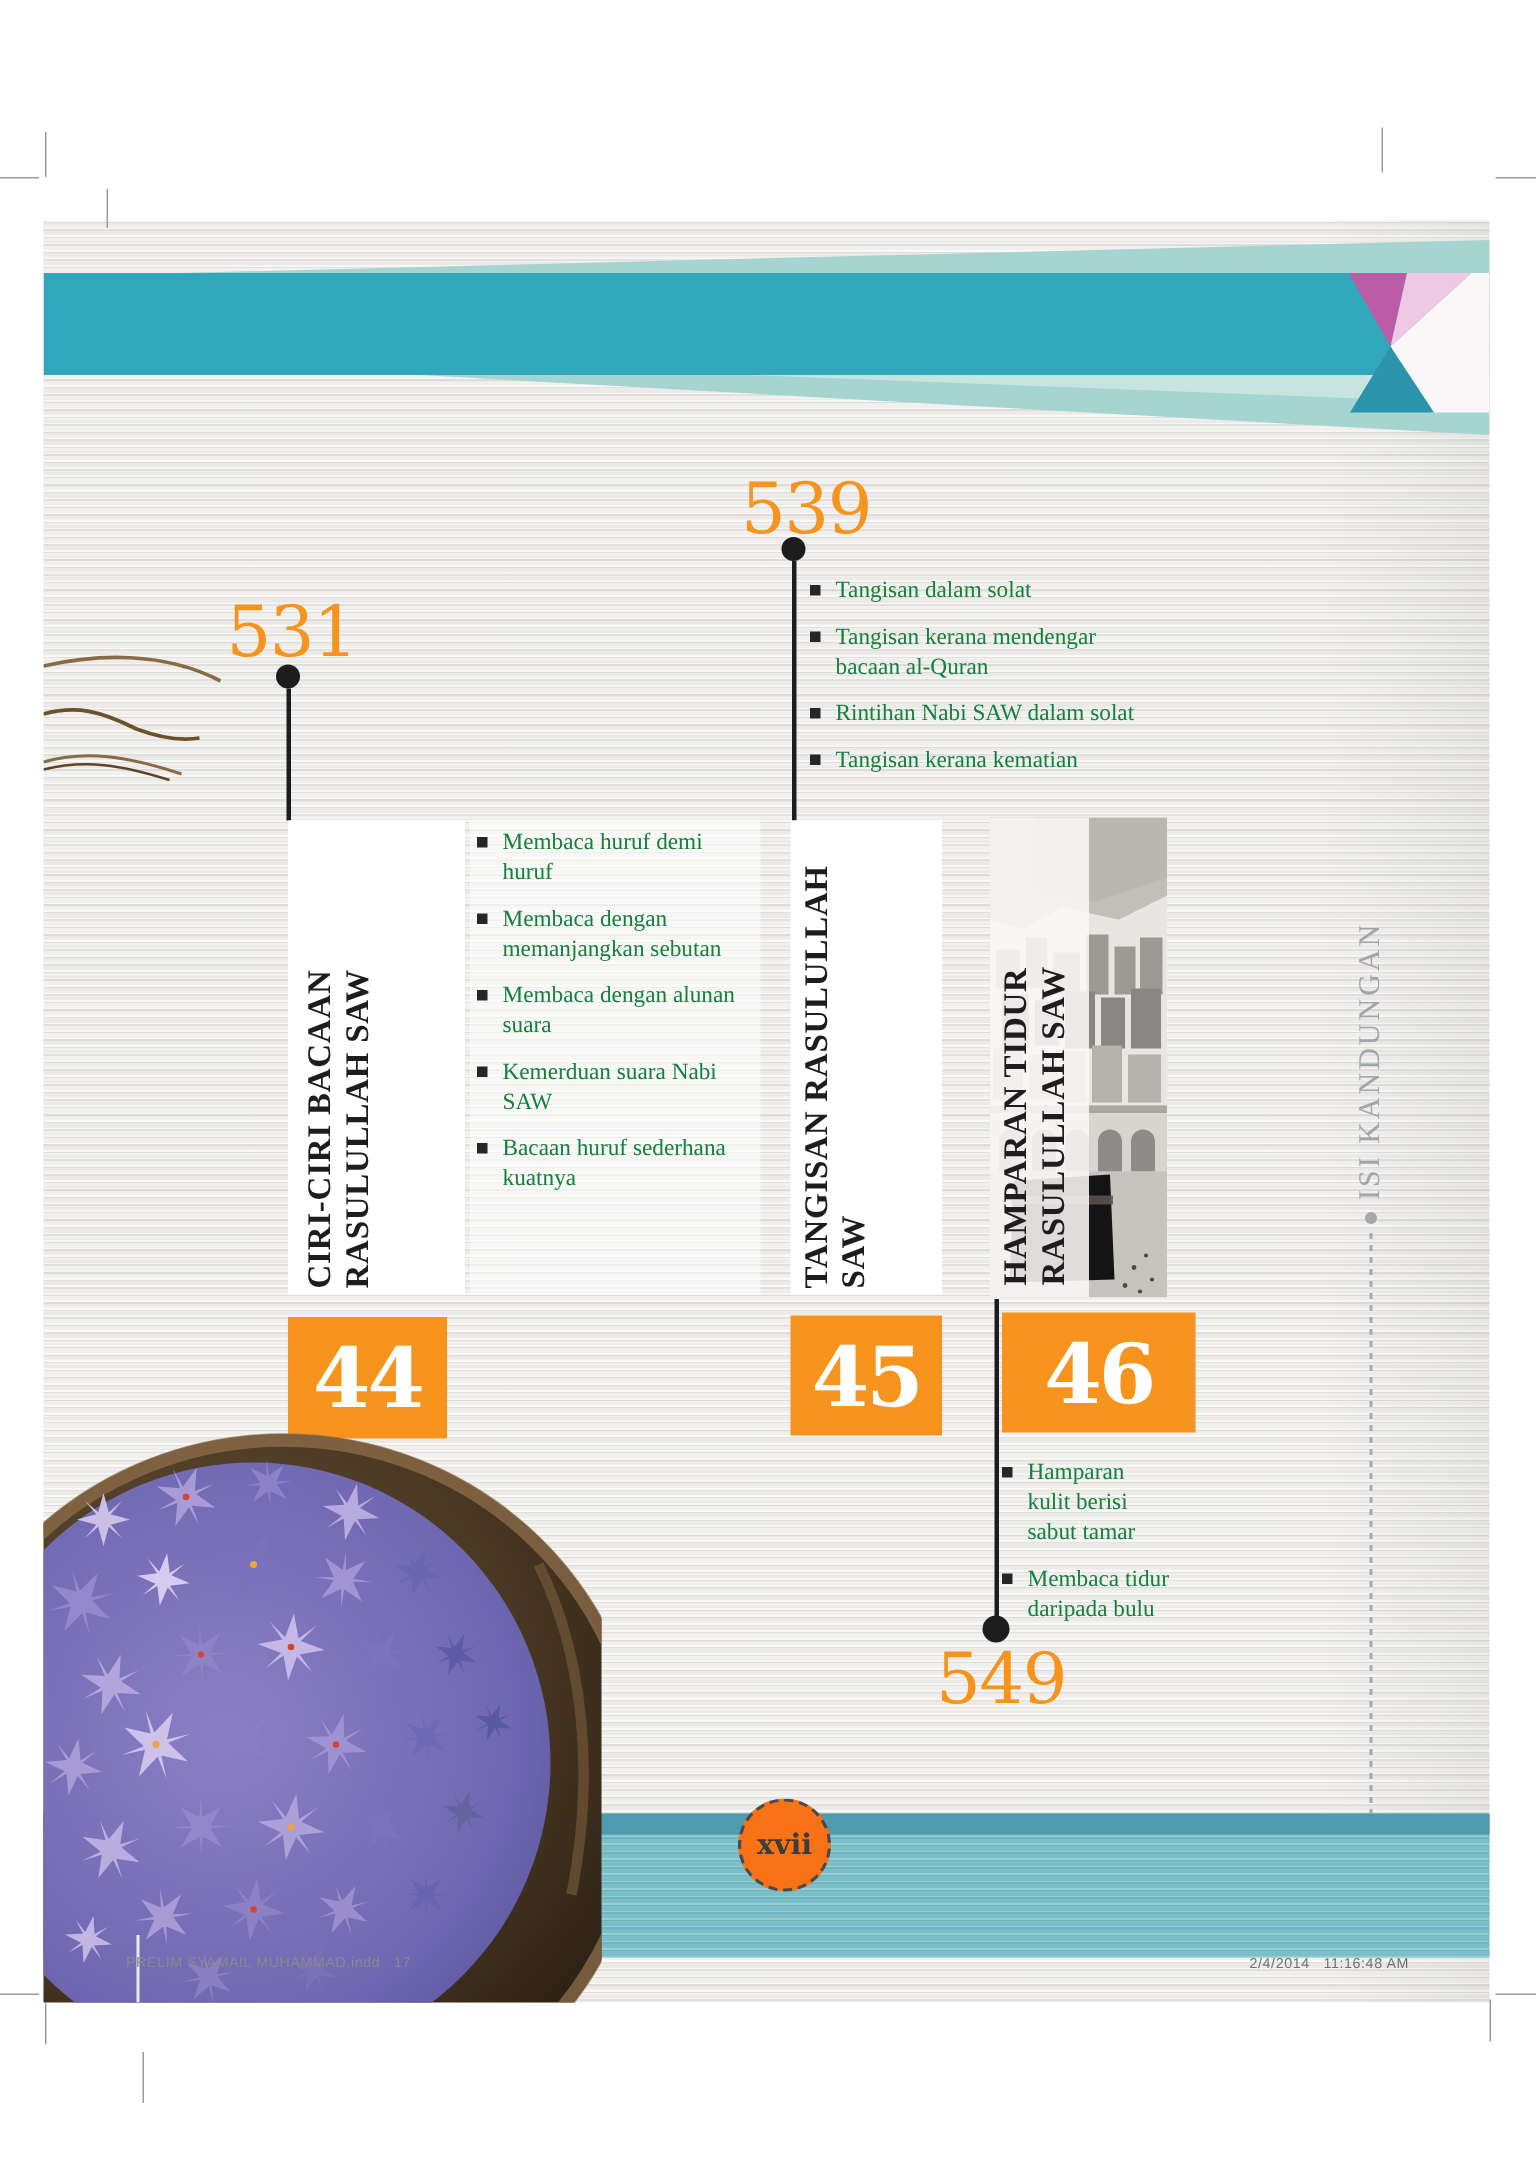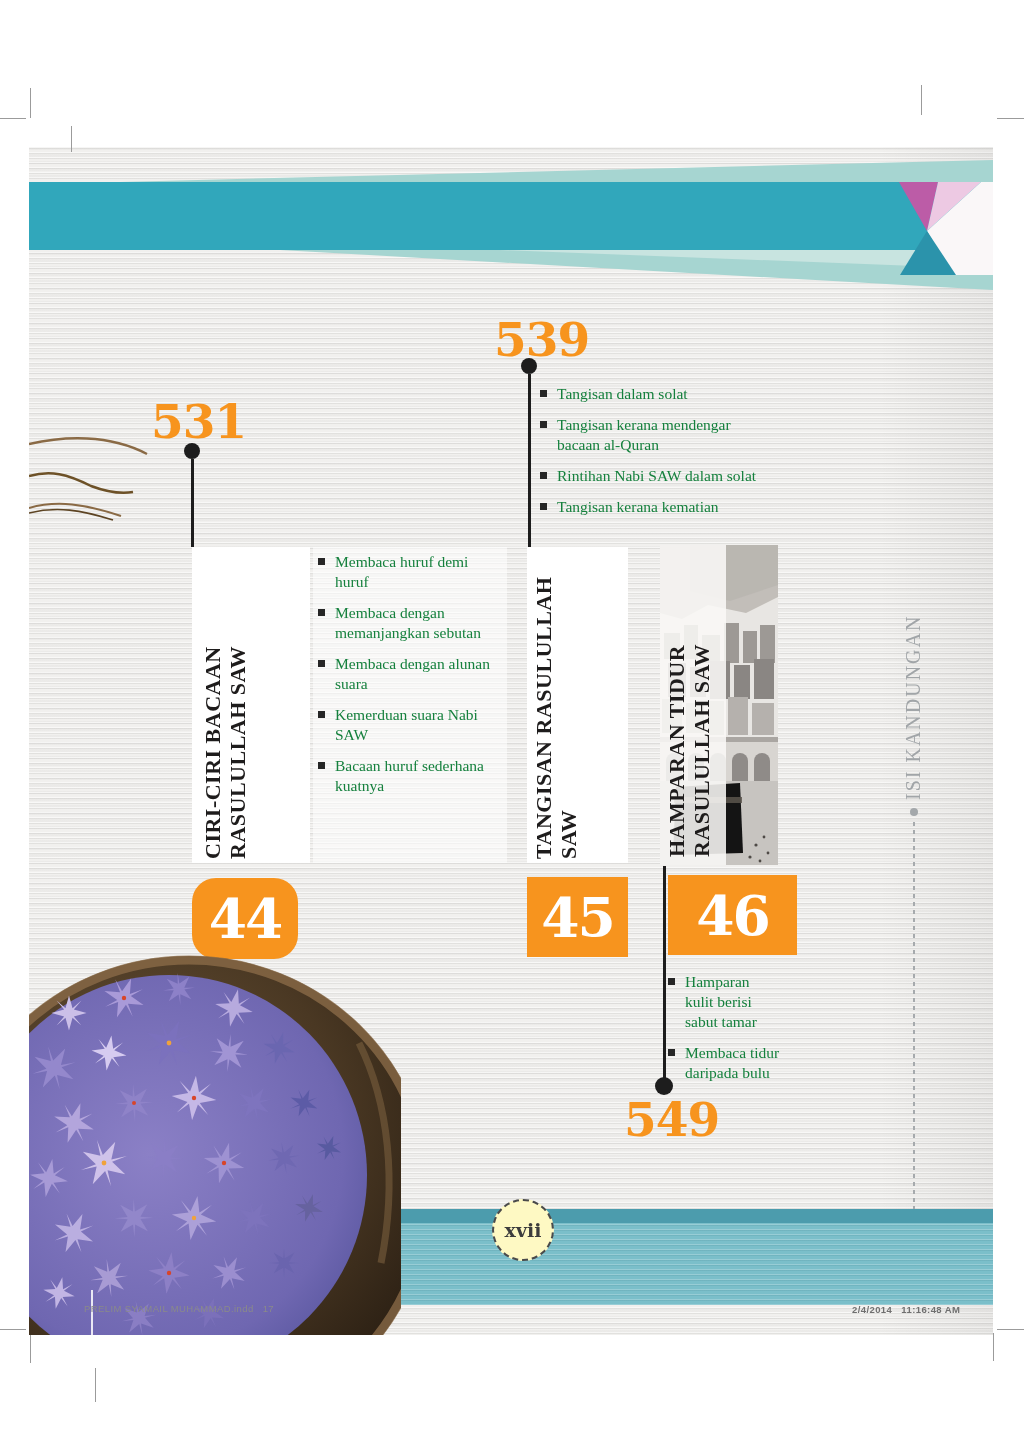--- a/index.html
+++ b/index.html
@@ -22,21 +22,21 @@
   #headerDecor{position:absolute;left:29px;top:147px;z-index:1;}
   .band-bottom{
     position:absolute;left:29px;top:1209px;width:964px;height:96px;
     background:#7bbfca;z-index:3;
     background-image:repeating-linear-gradient(180deg, rgba(255,255,255,.22) 0 1px, rgba(0,60,70,.08) 1px 2px, rgba(255,255,255,0) 2px 5px);
   }
   .band-bottom-edge{position:absolute;left:0;top:0;width:100%;height:14px;background:#4c9cad;}
   
   .bignum{
     position:absolute;color:#f7941e;font-family:"DejaVu Serif", serif;
-    font-weight:700;font-size:47px;line-height:1;letter-spacing:-1px;z-index:2;
+    font-weight:400;font-size:47px;line-height:1;letter-spacing:-1px;z-index:2;
   }
   .dot{position:absolute;background:#1d1d1d;border-radius:50%;z-index:2;}
   .vline{position:absolute;background:#1d1d1d;width:3px;z-index:2;}
   
   .wbox{position:absolute;background:#ffffff;z-index:2;}
   .wbox-soft{position:absolute;background:rgba(255,255,255,.55);z-index:2;}
   .chapbox{
     position:absolute;background:#f7941e;z-index:4;
     display:flex;align-items:center;justify-content:center;
     color:#ffffff;font-family:"DejaVu Serif", serif;font-weight:800;
@@ -59,21 +59,21 @@
     background:repeating-linear-gradient(180deg,#a6aaad 0 4px, rgba(0,0,0,0) 4px 8px);
   }
   
   .topics{position:absolute;z-index:2;}
   .topic{display:flex;margin-bottom:11px;}
   .sq{flex:0 0 auto;width:7px;height:7px;background:#262626;margin:6px 10px 0 0;}
   .topic p{margin:0;font-size:15.5px;line-height:20px;color:#15803d;}
   
   .page-circle{
     position:absolute;left:492px;top:1199px;width:58px;height:58px;border-radius:50%;
-    background:#fef9c3;border:2px dashed #4a4a4a;z-index:6;
+    background:#f97316;border:2px dashed #4a4a4a;z-index:6;
     display:flex;align-items:center;justify-content:center;
     font-family:"DejaVu Serif", serif;font-weight:bold;font-size:19px;color:#3d3d3d;
   }
   
   #kaabaPhoto{position:absolute;left:660px;top:545px;z-index:2;}
   #flowerPhoto{position:absolute;left:29px;top:953px;z-index:5;}
   #twigs{position:absolute;left:29px;top:428px;z-index:2;}
   
   .slug{
     position:absolute;font-family:"Liberation Sans", sans-serif;
@@ -143,21 +143,21 @@
   <div class="topic">
       <span class="sq"></span>
       <p>Kemerduan suara Nabi SAW</p>
     </div>
   <div class="topic">
       <span class="sq"></span>
       <p>Bacaan huruf sederhana kuatnya</p>
     </div>
 </div>
 
-<div class="chapbox" style="left:192px;top:878px;width:106px;height:81px;border-radius:24px;">
+<div class="chapbox" style="left:192px;top:878px;width:106px;height:81px;">
     <span>44</span>
   </div>
 
 <div class="bignum" style="left:494px;top:316px;">539</div>
 <div class="dot" style="left:521px;top:358px;width:16px;height:16px;"></div>
 <div class="vline" style="left:528px;top:374px;height:173px;"></div>
 
 <div class="topics" style="left:540px;top:384px;width:218px;">
   <div class="topic">
       <span class="sq"></span>
@@ -326,13 +326,13 @@
       <circle cx="140" cy="320" r="2.2" fill="#d8452a"></circle>
   </g>
   <rect x="62" y="337" width="2" height="45" fill="#ffffff" opacity=".85"></rect>
 </svg>
 
 <div class="page-circle">
   <span>xvii</span>
 </div>
 
 <div class="slug" style="left:84px;top:1303px;">PRELIM SYAMAIL MUHAMMAD.indd   17</div>
-<div class="slug" style="left:852px;top:1304px;color:#6f6f6f;font-weight:bold;">2/4/2014   11:16:48 AM</div>
+<div class="slug" style="left:833px;top:1304px;color:#6f6f6f;">2/4/2014   11:16:48 AM</div>
 
 </body></html>

